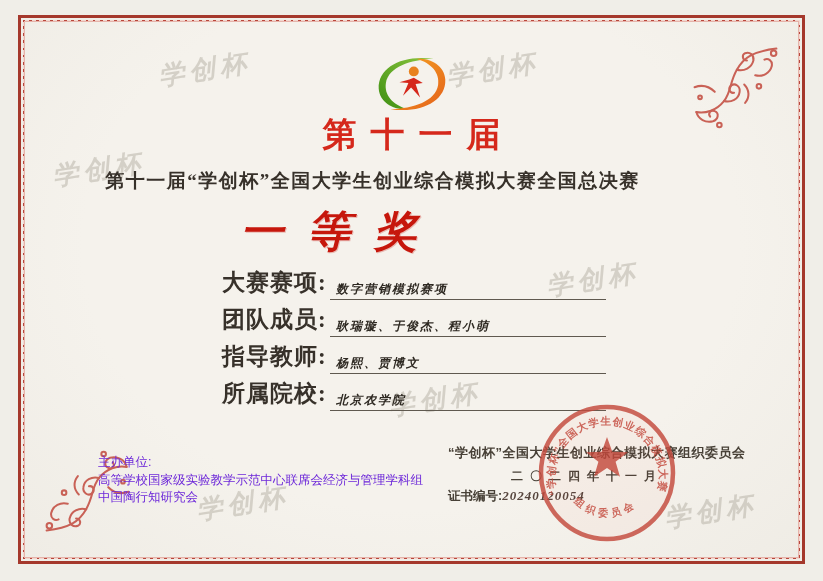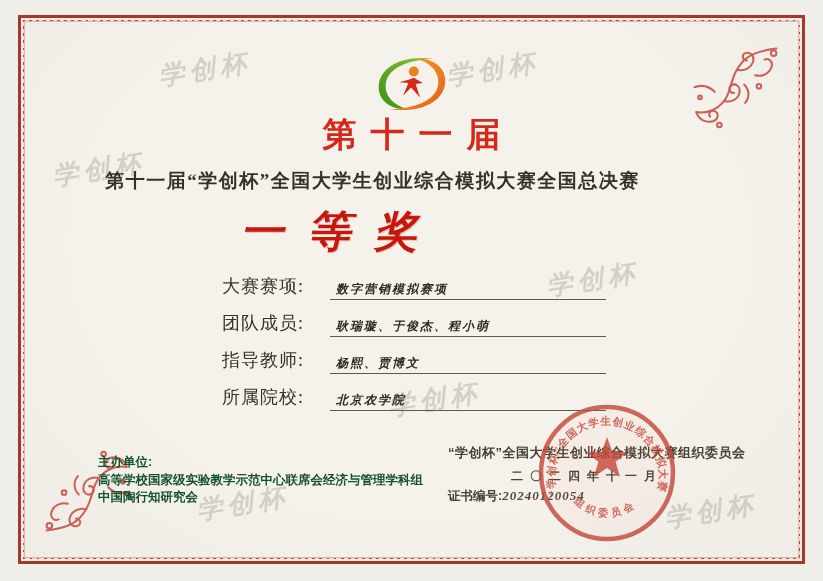--- a/index.html
+++ b/index.html
@@ -38,34 +38,34 @@
   .comp-title{position:absolute;left:0;top:168px;width:745px;text-align:center;
     font-family:"Liberation Serif",serif;font-weight:bold;
     font-size:19px;letter-spacing:1.5px;color:#37312a;}
   .award{position:absolute;left:0;top:203px;width:657px;text-align:center;
     font-family:"Liberation Serif",serif;font-weight:bold;font-style:italic;
     font-size:43px;letter-spacing:24px;text-indent:24px;color:#c6170c;
     text-shadow:1px 1px 0 rgba(198,23,12,0.25);}
   
   .fields{position:absolute;left:222px;top:263px;width:390px;}
   .field-row{display:flex;align-items:flex-end;height:37px;}
-  .field-label{font-family:"Liberation Serif",serif;font-weight:normal;
-    font-size:18px;letter-spacing:1px;color:#37312a;flex:0 0 108px;
+  .field-label{font-family:"Liberation Serif",serif;font-weight:bold;
+    font-size:23px;letter-spacing:1px;color:#37312a;flex:0 0 108px;
     padding-bottom:2px;}
   .field-value-wrap{flex:0 0 266px;border-bottom:1.5px solid #5f594f;
     padding:0 4px 1px 6px;}
   .field-value{font-family:"Liberation Serif",serif;font-style:italic;font-weight:bold;
     font-size:12px;letter-spacing:2px;color:#2e2922;white-space:nowrap;}
   
   .statement{position:absolute;left:98px;top:418px;
     font-family:"Liberation Serif",serif;font-weight:bold;
     font-size:21px;letter-spacing:3.5px;color:#37312a;}
   
-  .organizers{position:absolute;left:98px;top:454px;color:#14532d;
-    font-weight:bold;font-size:12.5px;line-height:17px;}
+  .organizers{position:absolute;left:98px;top:454px;color:#6d28d9;
+    font-weight:normal;font-size:12.5px;line-height:17px;}
   .organizers .head{margin-bottom:1px;}
   
   .issuer-block{position:absolute;left:448px;top:444px;width:278px;color:#484137;}
   .issuer{font-weight:bold;font-size:13px;letter-spacing:0.5px;white-space:nowrap;}
   .issue-date{margin-top:6px;text-align:center;font-weight:bold;
     font-size:12px;letter-spacing:7px;}
   .serial{margin-top:3px;font-weight:bold;font-size:12.5px;display:flex;align-items:baseline;}
   .serial .num{font-family:"Liberation Serif",serif;font-style:italic;
     font-size:13px;letter-spacing:1px;color:#55443c;}
   

